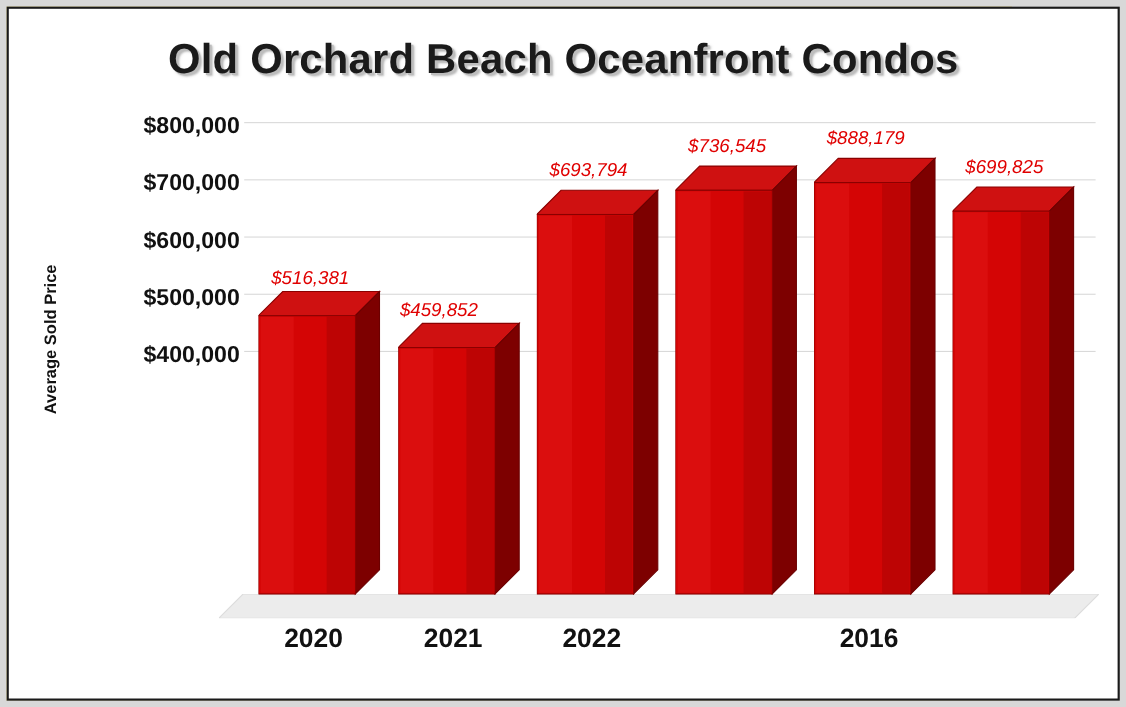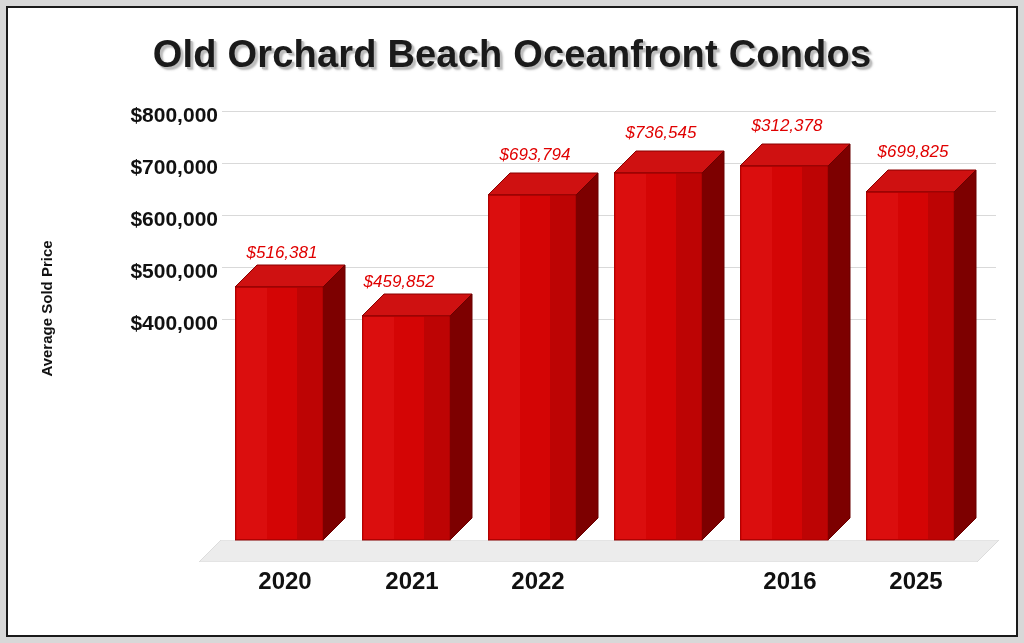--- a/index.html
+++ b/index.html
@@ -206,32 +206,31 @@
 
   <div class="bar-group" style="left:740px; top:0;">
     <svg width="120" height="430" viewBox="0 0 120 430" style="position:absolute; left:0; top:141px;">
       <polygon points="0,25 22,3 110,3 88,25" fill="#cf1111" stroke="#8a0000" stroke-width="1"></polygon>
       <polygon points="88,25 110,3 110,377 88,399" fill="#7d0000" stroke="#6b0000" stroke-width="1"></polygon>
       <rect x="0" y="25" width="88" height="374" fill="#d40505" stroke="#8a0000" stroke-width="1"></rect>
       <rect x="2" y="26" width="30" height="372" fill="#e01515" opacity="0.55"></rect>
       <rect x="62" y="26" width="25" height="372" fill="#a50303" opacity="0.5"></rect>
     </svg>
   </div>
-  <div class="bar-label" style="left:727px; top:116px; width:120px;">$312,378</div>
+  <div class="bar-label" style="left:727px; top:116px; width:120px;">$888,179</div>
 
   <div class="bar-group" style="left:866px; top:0;">
     <svg width="120" height="405" viewBox="0 0 120 405" style="position:absolute; left:0; top:167px;">
       <polygon points="0,25 22,3 110,3 88,25" fill="#cf1111" stroke="#8a0000" stroke-width="1"></polygon>
       <polygon points="88,25 110,3 110,351 88,373" fill="#7d0000" stroke="#6b0000" stroke-width="1"></polygon>
       <rect x="0" y="25" width="88" height="348" fill="#d40505" stroke="#8a0000" stroke-width="1"></rect>
       <rect x="2" y="26" width="30" height="346" fill="#e01515" opacity="0.55"></rect>
       <rect x="62" y="26" width="25" height="346" fill="#a50303" opacity="0.5"></rect>
     </svg>
   </div>
   <div class="bar-label" style="left:853px; top:142px; width:120px;">$699,825</div>
 
   <div class="x-label" style="left:225px; width:120px;">2020</div>
   <div class="x-label" style="left:352px; width:120px;">2021</div>
   <div class="x-label" style="left:478px; width:120px;">2022</div>
   <div class="x-label" style="left:730px; width:120px;">2016</div>
-  <div class="x-label" style="left:856px; width:120px;">2025</div>
 
 </div>
 
 </body></html>

